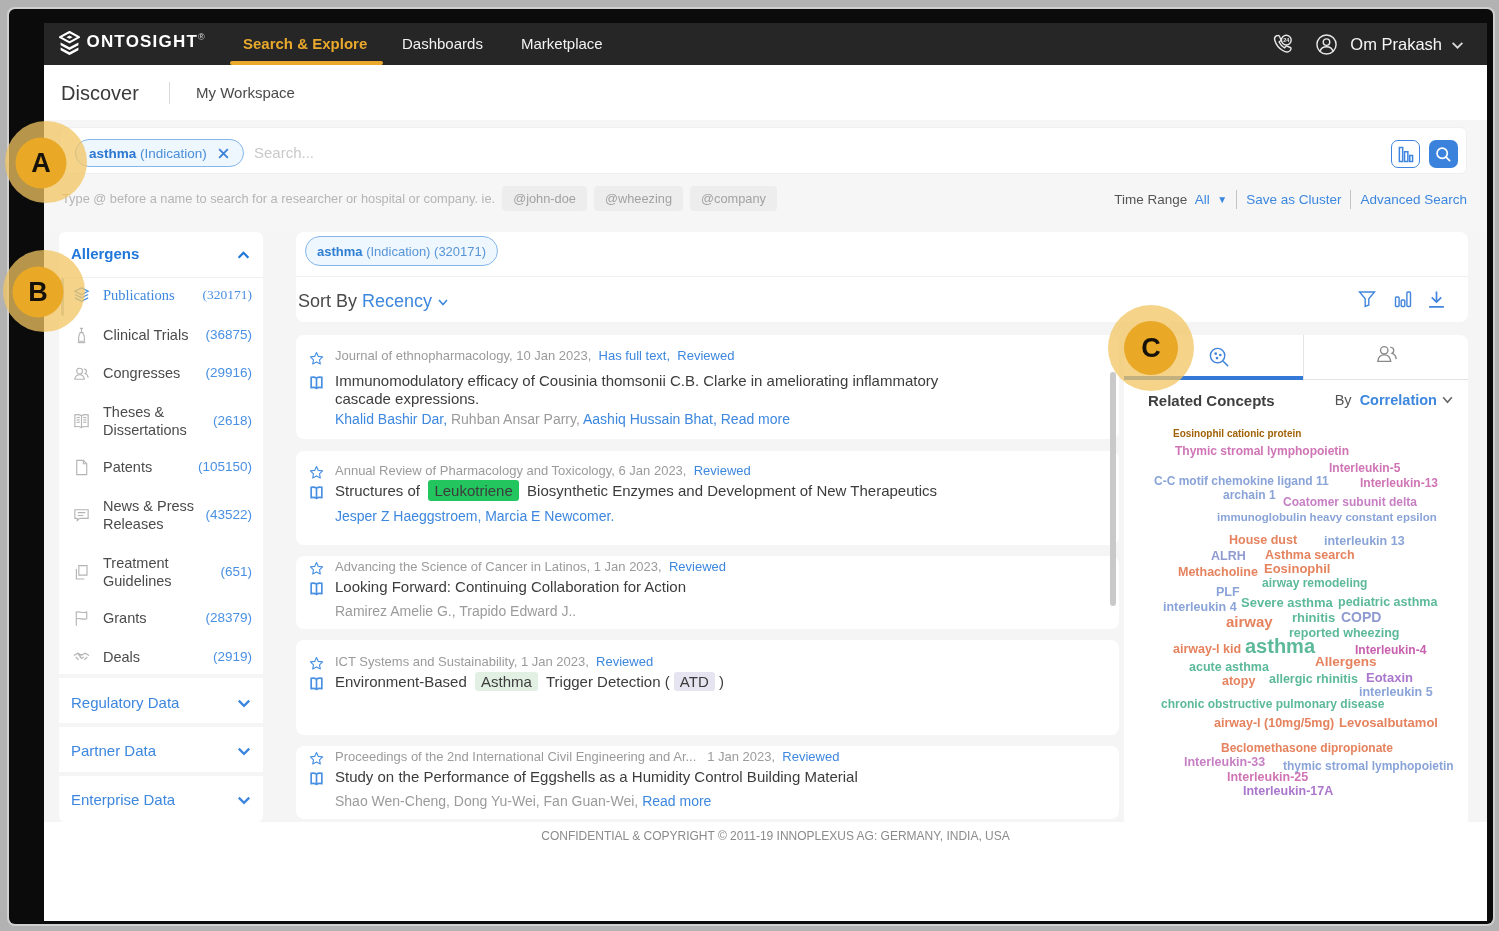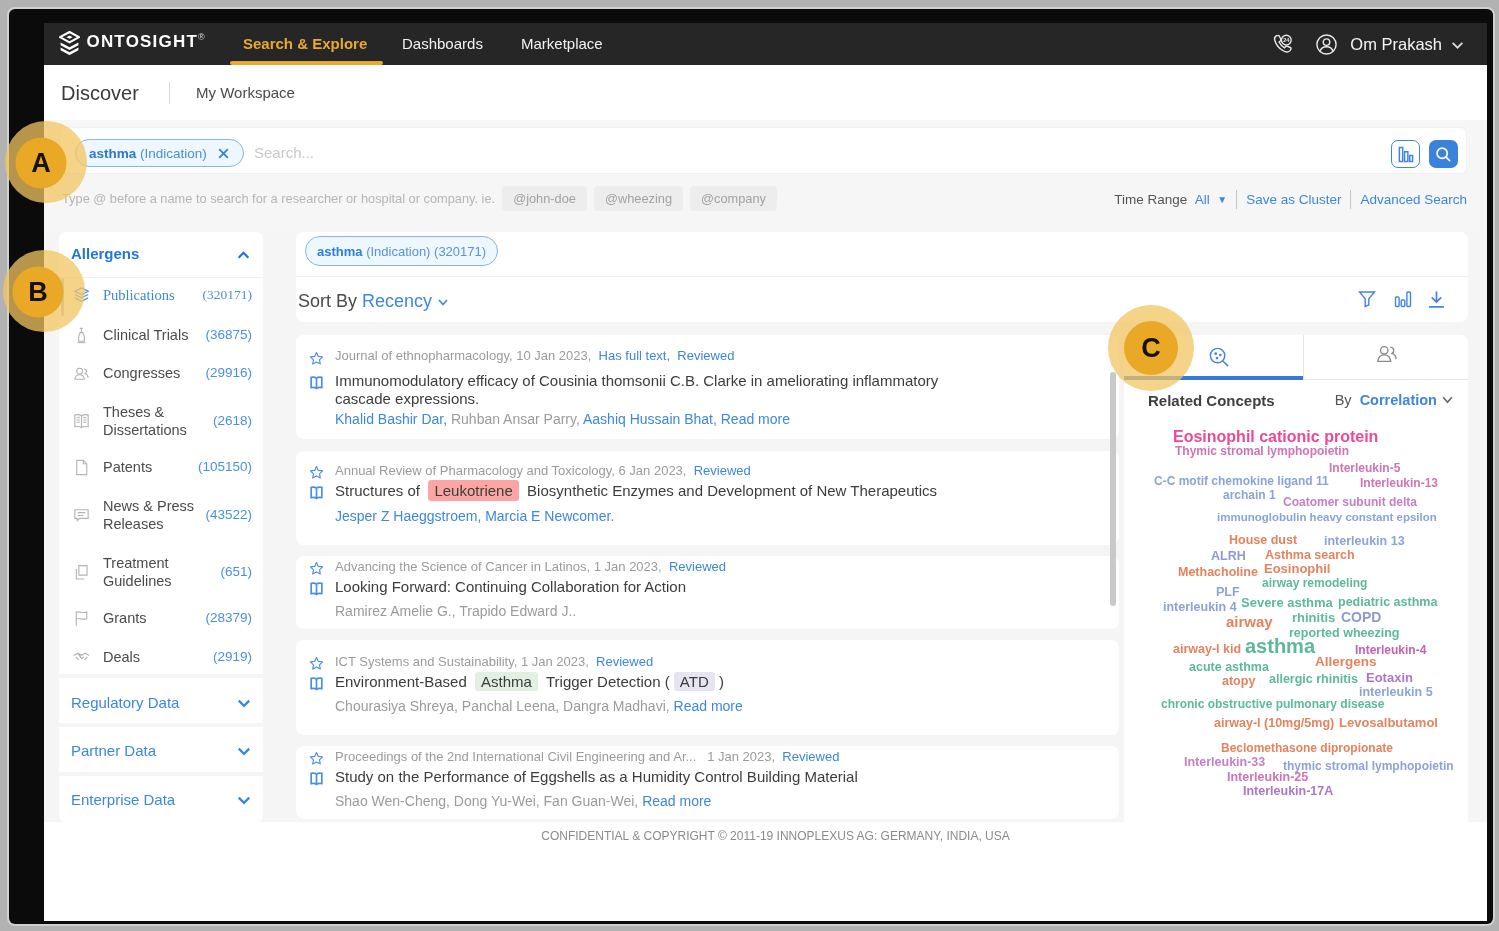--- a/index.html
+++ b/index.html
@@ -50,21 +50,21 @@
 .mainhdr { position:absolute; left:252px; top:209px; width:1172px; height:90px; background:#fff; border-radius:8px; }
 .pill2 { position:absolute; left:9px; top:4px; height:30px; border:1px solid #84b6ea; background:#eef6fe; border-radius:16px; font-size:13px; display:flex; align-items:center; padding:0 11px; color:#5795d6; }
 .hdrline { position:absolute; left:0; top:44px; width:1172px; height:1px; background:#f0f0f0; }
 .sortrow { position:absolute; left:2px; top:59px; font-size:18px; color:#4a4a4a; }
 .card { position:absolute; left:252px; width:823px; background:#fff; border-radius:8px; }
 .c-src { position:absolute; left:39px; top:13px; font-size:13px; color:#9b9b9b; }
 .c-title { position:absolute; left:39px; top:32px; width:740px; font-size:15px; color:#3c3c3c; line-height:17.5px; }
 .c-auth { position:absolute; left:39px; font-size:14px; color:#9b9b9b; }
 .star { position:absolute; left:13px; width:15px; height:15px; color:#4a90e2; }
 .book { position:absolute; left:12px; width:17px; height:16px; color:#4a90e2; }
-.hl-peach { background:#fca5a5; padding:2px 6px; border-radius:3px; }
+.hl-peach { background:#22c55e; padding:2px 6px; border-radius:3px; }
 .hl-green { background:#e2efe3; padding:1px 6px; border-radius:3px; }
 .hl-purp  { background:#e6e4f0; padding:1px 6px; border-radius:3px; }
 .scrollthumb { position:absolute; left:1066px; top:349px; width:6px; height:234px; background:#c9c9c9; border-radius:3px; }
 
 .rpanel { position:absolute; left:1080px; top:312px; width:344px; height:492px; background:#fff; border-radius:8px; }
 .rtabs { position:absolute; left:0; top:0; width:344px; height:45px; border-bottom:1px solid #e4e4e4; }
 .rtabdiv { position:absolute; left:179px; top:0; width:1px; height:45px; background:#e4e4e4; }
 .runder { position:absolute; left:0px; top:41px; width:179px; height:4px; background:#3579d8; }
 .rctitle { position:absolute; left:24px; top:57px; font-size:15px; font-weight:bold; color:#3f3f3f; }
 .rcby { position:absolute; right:14px; top:57px; font-size:14.5px; color:#555; }
@@ -296,21 +296,20 @@
     </div>
     <div class="card" style="top:617px;height:95px;">
       <svg class="star" style="top:16px;" viewBox="0 0 18 18" fill="none" stroke="#4a90e2" stroke-width="1.4" stroke-linejoin="round">
           <path d="M9 1.8 L11.2 6.5 L16.3 7.1 L12.6 10.6 L13.6 15.6 L9 13.1 L4.4 15.6 L5.4 10.6 L1.7 7.1 L6.8 6.5 Z"></path>
         </svg>
       <svg class="book" style="top:36px;" viewBox="0 0 18 18" fill="none" stroke="#4a90e2" stroke-width="1.9">
           <path d="M9 3.5 C7.6 2.4 5.4 2.2 3 2.6 L3 14.2 C5.4 13.8 7.6 14 9 15.1 C10.4 14 12.6 13.8 15 14.2 L15 2.6 C12.6 2.2 10.4 2.4 9 3.5 L9 15.1"></path>
         </svg>
       <div class="c-src" style="top:14px;">ICT Systems and Sustainability, 1 Jan 2023,&nbsp; <span class="blue">Reviewed</span></div>
       <div class="c-title" style="top:33px;width:760px;">Environment-Based&nbsp; <span class="hl-green">Asthma</span>&nbsp; Trigger Detection (&nbsp;<span class="hl-purp">ATD</span>&nbsp;)</div>
-      <div class="c-auth" style="top:58px;">Chourasiya Shreya, Panchal Leena, Dangra Madhavi, <span class="blue">Read more</span></div>
     </div>
     <div class="card" style="top:723px;height:73px;">
       <svg class="star" style="top:5px;" viewBox="0 0 18 18" fill="none" stroke="#4a90e2" stroke-width="1.4" stroke-linejoin="round">
           <path d="M9 1.8 L11.2 6.5 L16.3 7.1 L12.6 10.6 L13.6 15.6 L9 13.1 L4.4 15.6 L5.4 10.6 L1.7 7.1 L6.8 6.5 Z"></path>
         </svg>
       <svg class="book" style="top:25px;" viewBox="0 0 18 18" fill="none" stroke="#4a90e2" stroke-width="1.9">
           <path d="M9 3.5 C7.6 2.4 5.4 2.2 3 2.6 L3 14.2 C5.4 13.8 7.6 14 9 15.1 C10.4 14 12.6 13.8 15 14.2 L15 2.6 C12.6 2.2 10.4 2.4 9 3.5 L9 15.1"></path>
         </svg>
       <div class="c-src" style="top:3px;">Proceedings of the 2nd International Civil Engineering and Ar...&nbsp;&nbsp; 1 Jan 2023,&nbsp; <span class="blue">Reviewed</span></div>
       <div class="c-title" style="top:22px;width:760px;">Study on the Performance of Eggshells as a Humidity Control Building Material</div>
@@ -334,21 +333,21 @@
       <path d="M3 19 C3.6 13.8 6.4 12 10 12 C13.6 12 16.4 13.8 17 19 Z"></path>
       <path d="M16.5 3.6 C18.8 3.9 20.3 5.3 20.3 7.3 C20.3 8.7 19.6 9.8 18.5 10.4 C21.2 11.3 22.7 13.4 23 16.6"></path>
     </svg>
     <div class="rctitle">Related Concepts</div>
     <div class="rcby">By&nbsp; <b class="blue" style="font-weight:bold;">Correlation</b>
       <svg width="13" height="13" viewBox="0 0 12 12" fill="none" stroke="#666" stroke-width="1.5" style="vertical-align:-1px;">
           <path d="M2 4 L6 8.5 L10 4"></path>
         </svg>
     </div>
     <div id="cloud">
-      <span class="cloud" style="left:49px;top:93px;color:#ec4899;font-size:16px;">Eosinophil cationic protein</span>
+      <span class="cloud" style="left:49px;top:93px;color:#a16207;font-size:10px;">Eosinophil cationic protein</span>
       <span class="cloud" style="left:51px;top:109px;color:#cf74b4;font-size:12px;">Thymic stromal lymphopoietin</span>
       <span class="cloud" style="left:205px;top:126px;color:#cf74b4;font-size:12px;">Interleukin-5</span>
       <span class="cloud" style="left:30px;top:139px;color:#8aa4d8;font-size:12px;">C-C motif chemokine ligand 11</span>
       <span class="cloud" style="left:208px;top:141px;color:#cf74b4;font-size:12px;padding-left:28px;">Interleukin-13</span>
       <span class="cloud" style="left:99px;top:153px;color:#8aa4d8;font-size:12px;">archain 1</span>
       <span class="cloud" style="left:159px;top:160px;color:#c77fc4;font-size:12px;">Coatomer subunit delta</span>
       <span class="cloud" style="left:93px;top:176px;color:#8aa4d8;font-size:11.5px;">immunoglobulin heavy constant epsilon</span>
       <span class="cloud" style="left:105px;top:198px;color:#e5835f;font-size:12.5px;">House dust</span>
       <span class="cloud" style="left:200px;top:199px;color:#8aa4d8;font-size:12.5px;">interleukin 13</span>
       <span class="cloud" style="left:87px;top:214px;color:#8f9ad0;font-size:12.5px;">ALRH</span>

